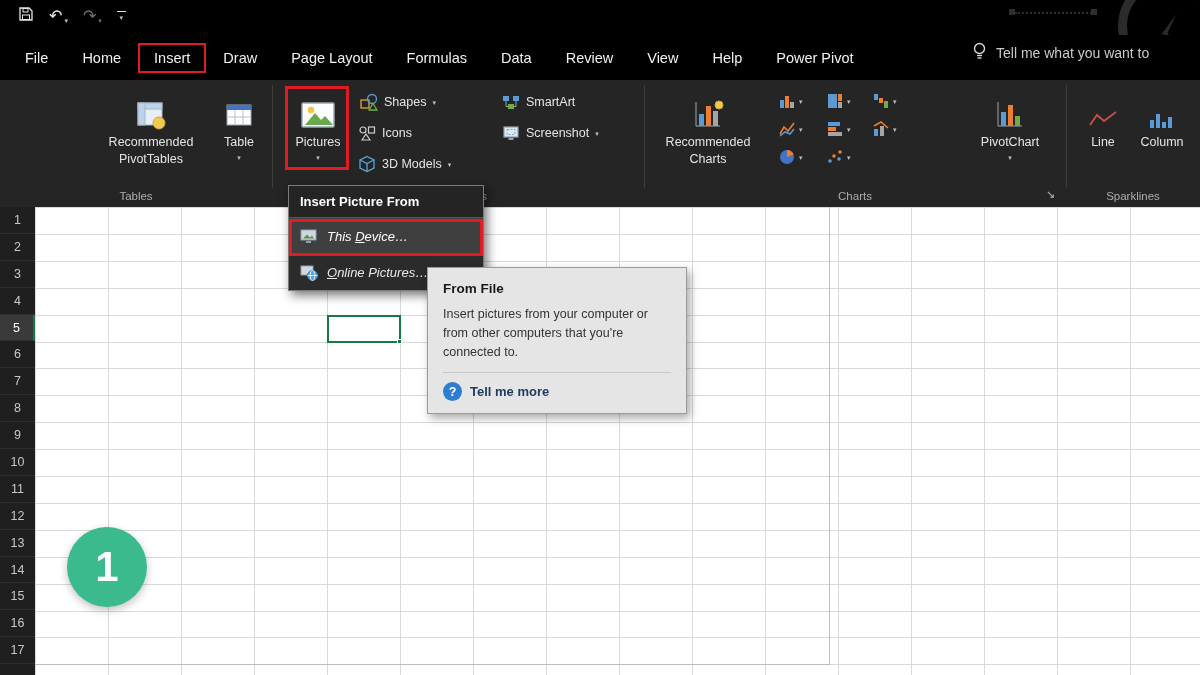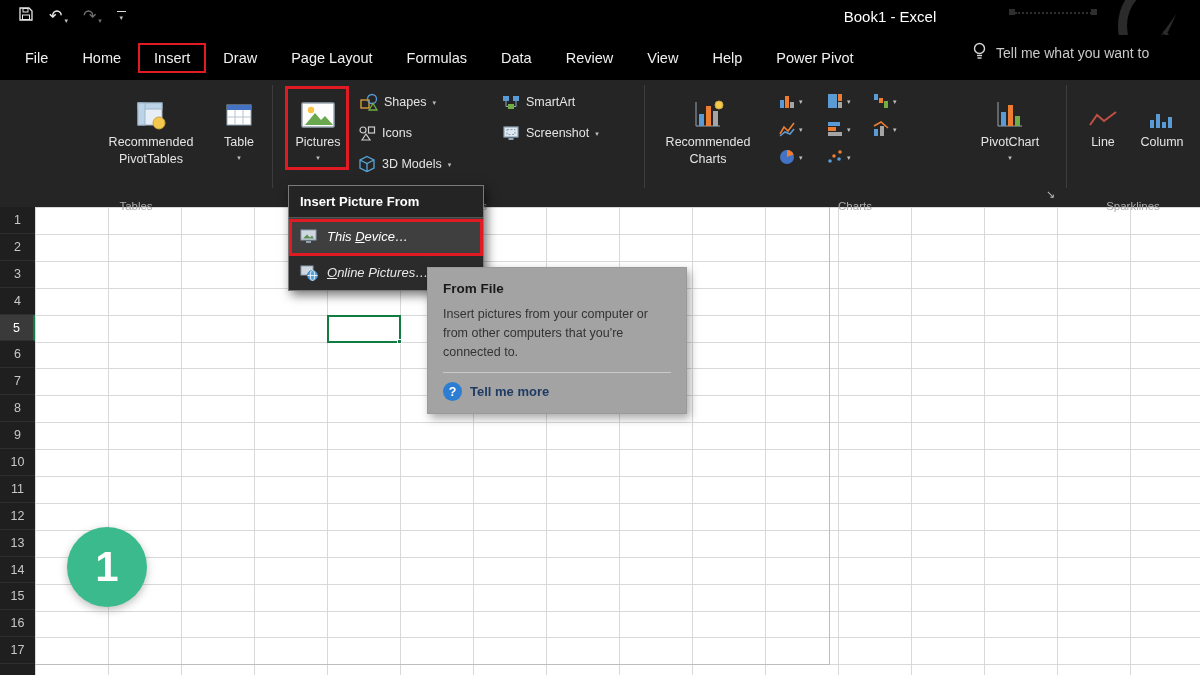--- a/index.html
+++ b/index.html
@@ -25,21 +25,21 @@
 
   
   .tabrow { position:absolute; left:0; top:35px; width:1200px; height:45px; background:#000; display:flex; align-items:center; z-index:2; }
   .tab { color:#f0f0f0; font-size:14.5px; padding:8px 17px; white-space:nowrap; cursor:default; }
   .tab.annotated { border:2.5px solid #e01b24; padding:5px 14px; }
   .tellme { position:absolute; left:972px; top:7px; display:flex; align-items:flex-end; gap:9px; color:#c9c9c9; font-size:14px; white-space:nowrap; }
 
   
   .ribbon { position:absolute; left:0; top:80px; width:1200px; height:127px; background:#252525; z-index:1; }
   .rdiv { position:absolute; top:5px; width:1px; height:103px; background:#3d3d3d; }
-  .grp-label { position:absolute; top:120px; height:15px; font-size:11.5px; color:#adadad; text-align:center; }
+  .grp-label { position:absolute; top:110px; height:15px; font-size:11.5px; color:#adadad; text-align:center; }
   .rbtn-lg { position:absolute; top:4px; display:flex; flex-direction:column; align-items:center; color:#e4e4e4; }
   .rbtn-lg .iconbox { height:46px; display:flex; align-items:flex-end; justify-content:center; padding-top:6px; }
   .rbtn-lg .lbl { font-size:12.5px; line-height:1.35; margin-top:4px; text-align:center; white-space:nowrap; }
   .rbtn-lg .chev { margin-top:3px; }
   .rbtn-sm { position:absolute; display:flex; align-items:center; gap:6px; height:24px; font-size:12.5px; color:#e4e4e4; white-space:nowrap; }
   .mini { position:absolute; display:flex; align-items:center; gap:3px; }
   .launcher { position:absolute; font-size:11px; color:#bdbdbd; }
 
   
   .anno-red { position:absolute; border:3px solid #e01b24; pointer-events:none; }
@@ -63,21 +63,21 @@
 
   
   .insert-menu { position:absolute; left:288px; top:185px; width:196px; background:#2b2b2b; border:1px solid #7a7a7a; box-shadow:3px 4px 10px rgba(0,0,0,0.55); z-index:25; }
   .menu-header { padding:8px 11px; font-size:13px; font-weight:bold; color:#fff; background:#242424; border-bottom:1px solid #555; }
   .menu-item { display:flex; align-items:center; gap:9px; height:36px; padding:0 11px; font-size:13px; color:#e8e8e8;font-style:italic; }
   .menu-item.hl { background:#3f3f3f; color:#fff; }
   .menu-item .key { text-decoration:underline; }
   .menu-anno { position:absolute; left:0; top:33px; width:194px; height:37px; border:3px solid #e01b24; z-index:5; pointer-events:none; }
 
   
-  .tooltip { position:absolute; left:427px; top:267px; width:260px; background:#a3a3a3; border:1px solid #9a9a9a; box-shadow:3px 4px 9px rgba(0,0,0,0.35); padding:13px 15px 12px; z-index:30; }
+  .tooltip { position:absolute; left:427px; top:267px; width:260px; background:#e5e5e5; border:1px solid #9a9a9a; box-shadow:3px 4px 9px rgba(0,0,0,0.35); padding:13px 15px 12px; z-index:30; }
   .tt-title { font-size:13.5px; font-weight:bold; color:#1a1a1a; }
   .tt-body { margin-top:9px; font-size:12.5px; color:#333; line-height:1.5; width:225px; }
   .tt-sep { margin:11px 0 9px; border:none; border-top:1px solid #c9c9c9; }
   .tt-link { display:flex; align-items:center; gap:8px; }
   .tt-help { width:19px; height:19px; border-radius:50%; background:#2d7dd2; color:#fff; font-size:12.5px; font-weight:bold; display:flex; align-items:center; justify-content:center; }
   .tt-link-text { font-size:13px; font-weight:bold; color:#1f3b64; }
 </style>
 </head>
 <body>
 
@@ -96,21 +96,20 @@
     </span>
     <span class="pair">
       <span class="glyph dim">↷</span>
       <span class="chev dim">▾</span>
     </span>
     <span class="qat-custom">
       <span class="bar"></span>
       <span class="chev">▾</span>
     </span>
   </div>
-  <div class="win-title">Book1 - Excel</div>
   <div class="wm-dots"></div>
   <div class="wm-sq" style="right:103px;"></div>
   <div class="wm-sq" style="right:185px;"></div>
   <div class="watermark">
     <svg width="60" height="60" viewBox="0 0 100 100">
       <polygon points="38,66 64,30 50,60" fill="#2b2b2b"></polygon>
       <line x1="44" y1="58" x2="52" y2="72" stroke="#2b2b2b" stroke-width="6"></line>
     </svg>
   </div>
 </div>

